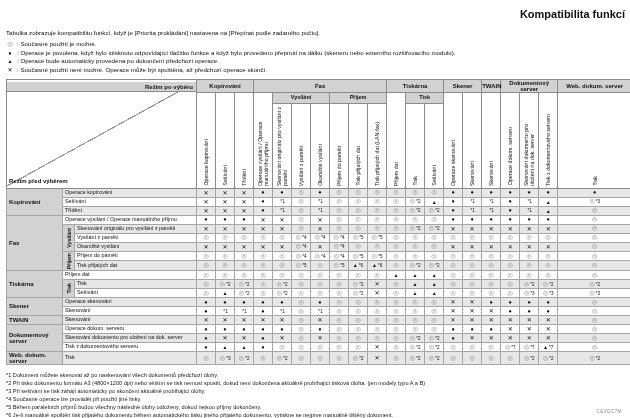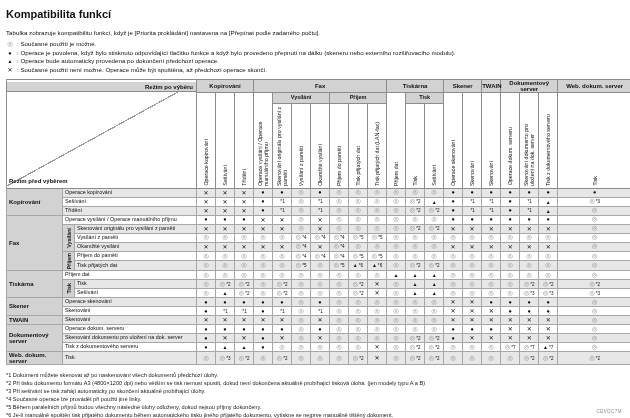--- a/index.html
+++ b/index.html
@@ -1,18 +1,18 @@
 <!DOCTYPE html>
 <html><head>
 <meta charset="utf-8">
 <style>
   html,body{margin:0;padding:0;background:#fff;}
   body{width:630px;height:418px;overflow:hidden;font-family:"Liberation Sans",sans-serif;color:#111;position:relative;}
   .page{padding:6px 5px 0 6px;}
-  .title{font-size:11px;font-weight:bold;margin:2px 0 9px 0;}
+  .title{font-size:11px;font-weight:bold;margin:2px 0 9px 0;text-align:right;}
   .intro{font-size:6.2px;margin:0 0 3px 0;}
   .legend{margin:0 0 4px 0;}
   .legend .li{font-size:6.2px;line-height:1.4;display:flex;align-items:center;gap:3px;}
   .legend .ls{display:inline-block;width:8px;text-align:center;}
 
   table{border-collapse:collapse;table-layout:fixed;width:621px;}
   th,td{border:1px solid #a6a6a6;padding:0;font-weight:normal;}
   thead th{border-color:#8c8c8c;}
   table{border:1px solid #666;}
 

